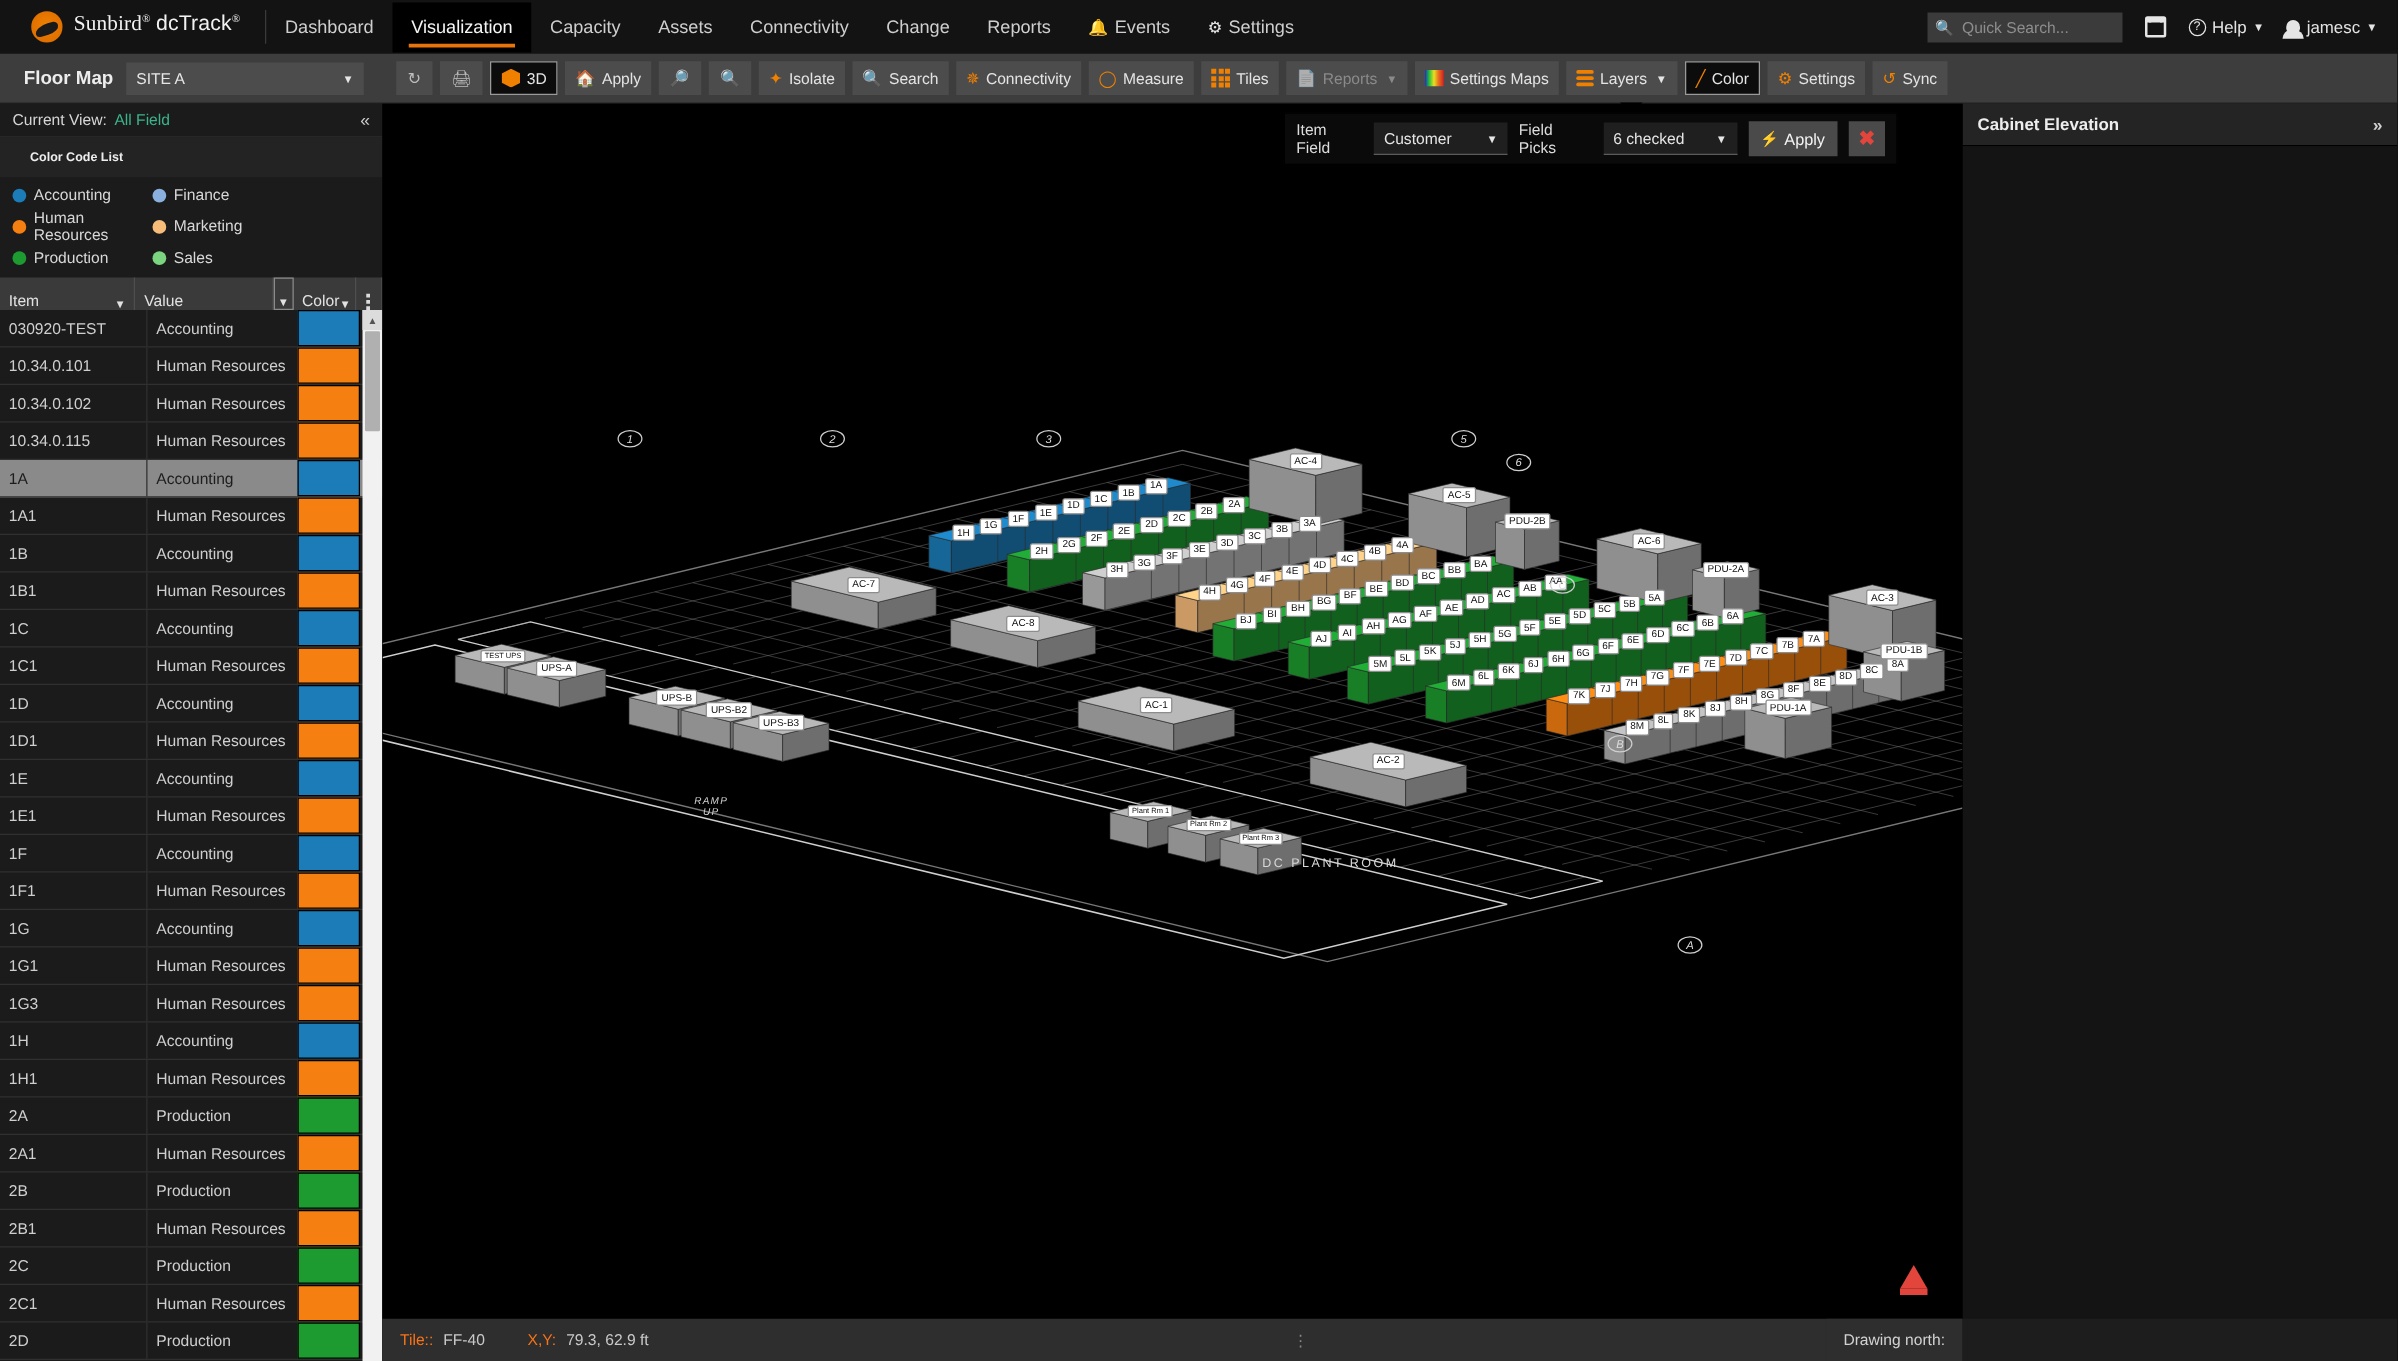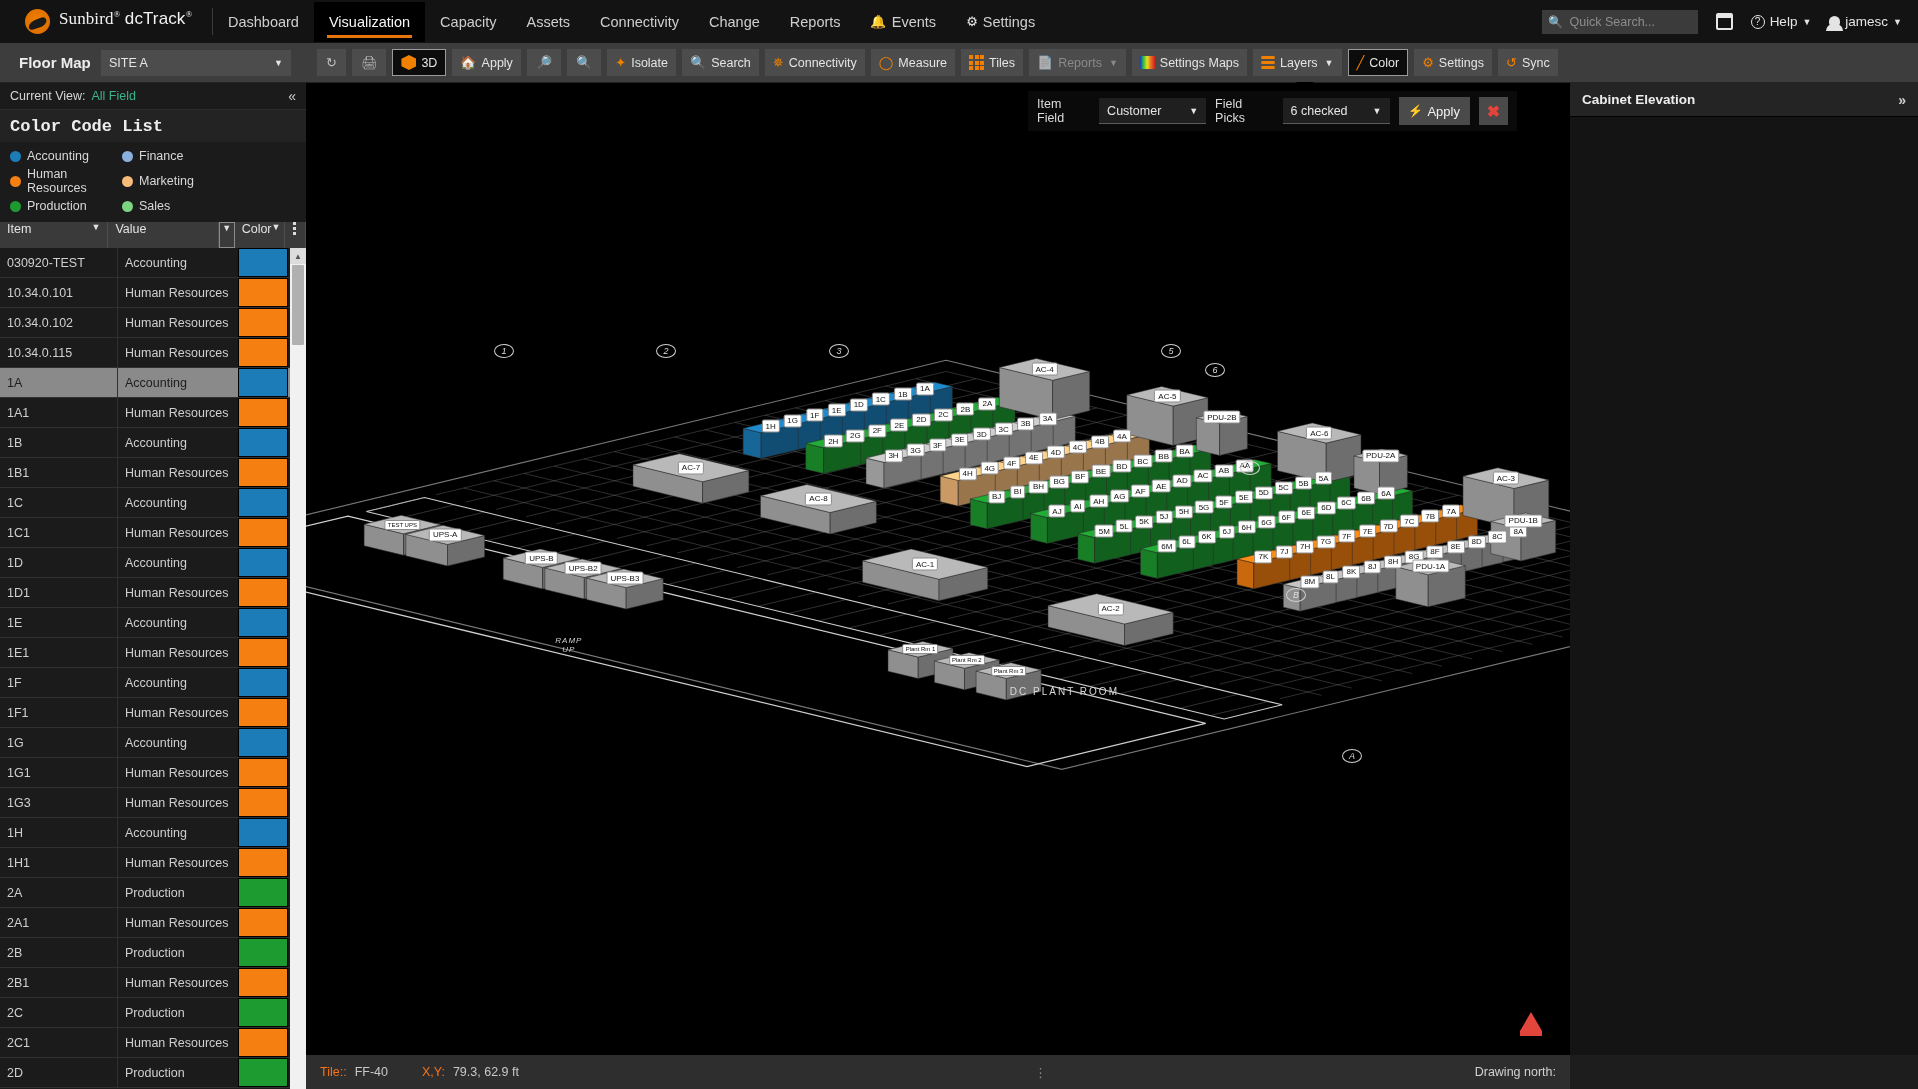--- a/index.html
+++ b/index.html
@@ -98,26 +98,26 @@
   .body { flex:1; display:flex; position:relative; min-height:0; }
 
   
   .leftpanel { width:306px; background:#1b1b1b; display:flex; flex-direction:column; flex:0 0 306px; }
   .curview {
     height:27px; background:#1b1b1b; display:flex; align-items:center;
     padding:0 10px; font-size:12.5px; color:#d6d6d6; border-bottom:1px solid #2c2c2c;
   }
   .curview .val { color:#3bb48a; margin-left:6px; }
   .collapse-l { margin-left:auto; color:#cfcfcf; font-size:14px; cursor:pointer; }
-  .ccl-title { height:32px; display:flex; align-items:center; padding:0 10px; font-size:17px; font-weight:bold; color:#ededed; background:#232323;font-family:Liberation Mono, monospace; }
+  .ccl-title { height:32px; display:flex; align-items:center; padding:0 24px; font-size:10px; font-weight:bold; color:#ededed; background:#232323; }
   .legend { padding:7px 10px 9px 10px; display:grid; grid-template-columns: 112px 1fr; row-gap:4px; background:#1b1b1b;}
   .lg { display:flex; align-items:center; gap:6px; font-size:12.5px; color:#d8d8d8; }
   .dot { width:11px;height:11px;border-radius:50%; flex:0 0 11px; }
   .thead { display:flex; height:26px; background:#3a3a3a; align-items:stretch; font-size:12.5px; color:#e2e2e2; }
-  .th { display:flex; align-items:flex-start; padding:0 7px; border-right:1px solid #4e4e4e; }
+  .th { display:flex; align-items:flex-end; padding:0 7px; border-right:1px solid #4e4e4e; }
   .th .c { margin-left:auto; font-size:9px; }
   .th.item { width:118px; }
   .th.value { width:120px; }
   .th.color { width:50px; }
   .th.dropbox { width:14px; justify-content:center; background:#3a3a3a; border:1px solid #8b8b8b;}
   .th.kebab { width:22px; justify-content:center; }
   .kebab-d { display:flex;flex-direction:column;gap:2px; }
   .kebab-d i { width:3px;height:3px;background:#ddd;display:block;}
   .rows { flex:1; overflow:hidden; position:relative; }
   .row { display:flex; height:30px; align-items:stretch; border-bottom:1px solid #303030; font-size:12.5px; }

